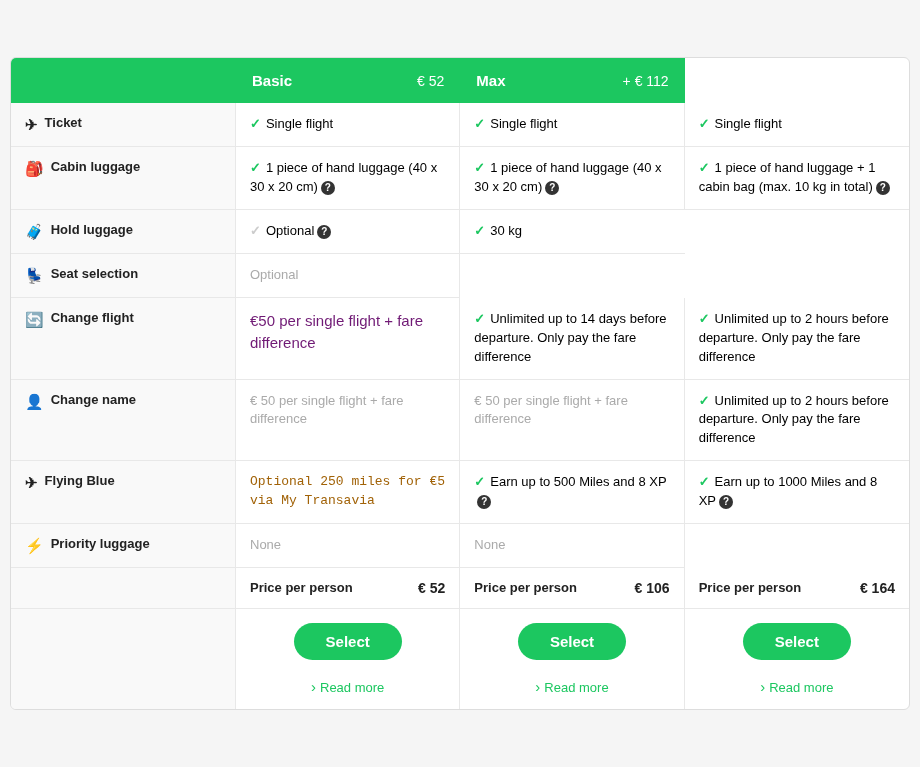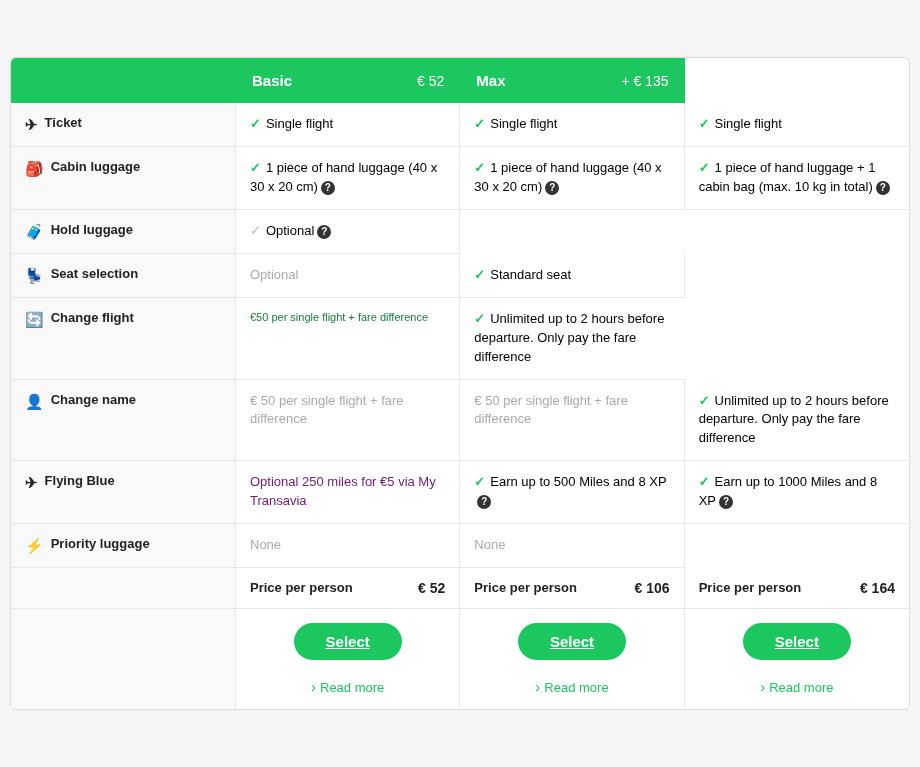--- a/index.html
+++ b/index.html
@@ -64,21 +64,20 @@
     .select-btn {
       background: #1cc760;
       color: #fff;
       border: none;
       border-radius: 25px;
       padding: 10px 32px;
       font-size: 15px;
       font-weight: bold;
       cursor: pointer;
       display: inline-block;
-      text-decoration: underline;
     }
     .read-more-link {
       color: #1cc760;
       font-size: 13px;
       text-decoration: none;
       cursor: pointer;
     }
     .read-more-link::before {
       content: '›';
       margin-right: 4px;
@@ -94,21 +93,21 @@
 <div class="pricing-table">
   <div class="table-grid">
 
     <div class="header-cell label-col"></div>
     <div class="header-cell">
       <span class="header-plan-name">Basic</span>
       <span class="header-price">€ 52</span>
     </div>
     <div class="header-cell">
       <span class="header-plan-name">Max</span>
-      <span class="header-price">+ € 135</span>
+      <span class="header-price">+ € 112</span>
     </div>
 
   </div>
 
   <div id="features-container">
       <div style="display: grid; grid-template-columns: 225px 1fr 1fr 1fr;">
         <div style="padding: 12px 14px; border-bottom: 1px solid rgb(232, 232, 232); border-right: 1px solid rgb(232, 232, 232); background: rgb(249, 249, 249); display: flex; align-items: flex-start; gap: 7px; font-weight: bold; font-size: 13px; color: rgb(34, 34, 34);">
           <span style="font-size: 15px; flex-shrink: 0; margin-top: 1px;">✈</span>
           <span>Ticket</span>
         </div>
@@ -124,52 +123,53 @@
         <div style="padding: 12px 14px; border-bottom: 1px solid rgb(232, 232, 232); border-right: 1px solid rgb(232, 232, 232); font-size: 13px; line-height: 1.45;"><span style="color: rgb(28, 199, 96); font-weight: bold; margin-right: 5px;">✓</span>1 piece of hand luggage (40 x 30 x 20 cm)<span style="display: inline-block; width: 14px; height: 14px; border-radius: 50%; background: rgb(51, 51, 51); color: rgb(255, 255, 255); font-size: 10px; text-align: center; line-height: 14px; font-weight: bold; cursor: pointer; margin-left: 3px;">?</span></div>
         <div style="padding: 12px 14px; border-bottom: 1px solid rgb(232, 232, 232); border-right: 1px solid rgb(232, 232, 232); font-size: 13px; line-height: 1.45;"><span style="color: rgb(28, 199, 96); font-weight: bold; margin-right: 5px;">✓</span>1 piece of hand luggage (40 x 30 x 20 cm)<span style="display: inline-block; width: 14px; height: 14px; border-radius: 50%; background: rgb(51, 51, 51); color: rgb(255, 255, 255); font-size: 10px; text-align: center; line-height: 14px; font-weight: bold; cursor: pointer; margin-left: 3px;">?</span></div>
         <div style="padding: 12px 14px; border-bottom: 1px solid rgb(232, 232, 232); font-size: 13px; line-height: 1.45;"><span style="color: rgb(28, 199, 96); font-weight: bold; margin-right: 5px;">✓</span>1 piece of hand luggage + 1 cabin bag (max. 10 kg in total)<span style="display: inline-block; width: 14px; height: 14px; border-radius: 50%; background: rgb(51, 51, 51); color: rgb(255, 255, 255); font-size: 10px; text-align: center; line-height: 14px; font-weight: bold; cursor: pointer; margin-left: 3px;">?</span></div>
       </div>
       <div style="display: grid; grid-template-columns: 225px 1fr 1fr 1fr;">
         <div style="padding: 12px 14px; border-bottom: 1px solid rgb(232, 232, 232); border-right: 1px solid rgb(232, 232, 232); background: rgb(249, 249, 249); display: flex; align-items: flex-start; gap: 7px; font-weight: bold; font-size: 13px; color: rgb(34, 34, 34);">
           <span style="font-size: 15px; flex-shrink: 0; margin-top: 1px;">🧳</span>
           <span>Hold luggage</span>
         </div>
         <div style="padding: 12px 14px; border-bottom: 1px solid rgb(232, 232, 232); border-right: 1px solid rgb(232, 232, 232); font-size: 13px; line-height: 1.45;"><span style="color: rgb(204, 204, 204); font-weight: bold; margin-right: 5px;">✓</span>Optional<span style="display: inline-block; width: 14px; height: 14px; border-radius: 50%; background: rgb(51, 51, 51); color: rgb(255, 255, 255); font-size: 10px; text-align: center; line-height: 14px; font-weight: bold; cursor: pointer; margin-left: 3px;">?</span></div>
+        <div style="padding: 12px 14px; border-bottom: 1px solid rgb(232, 232, 232); font-size: 13px; line-height: 1.45;"><span style="color: rgb(28, 199, 96); font-weight: bold; margin-right: 5px;">✓</span>30 kg</div>
       </div>
       <div style="display: grid; grid-template-columns: 225px 1fr 1fr 1fr;">
         <div style="padding: 12px 14px; border-bottom: 1px solid rgb(232, 232, 232); border-right: 1px solid rgb(232, 232, 232); background: rgb(249, 249, 249); display: flex; align-items: flex-start; gap: 7px; font-weight: bold; font-size: 13px; color: rgb(34, 34, 34);">
           <span style="font-size: 15px; flex-shrink: 0; margin-top: 1px;">💺</span>
           <span>Seat selection</span>
         </div>
         <div style="padding: 12px 14px; border-bottom: 1px solid rgb(232, 232, 232); border-right: 1px solid rgb(232, 232, 232); font-size: 13px; line-height: 1.45; color: rgb(170, 170, 170);">Optional</div>
-        <div style="padding: 12px 14px; border-bottom: 1px solid rgb(232, 232, 232); border-right: 1px solid rgb(232, 232, 232); font-size: 13px; line-height: 1.45;"><span style="color: rgb(28, 199, 96); font-weight: bold; margin-right: 5px;">✓</span>Standard seat</div>
       </div>
       <div style="display: grid; grid-template-columns: 225px 1fr 1fr 1fr;">
         <div style="padding: 12px 14px; border-bottom: 1px solid rgb(232, 232, 232); border-right: 1px solid rgb(232, 232, 232); background: rgb(249, 249, 249); display: flex; align-items: flex-start; gap: 7px; font-weight: bold; font-size: 13px; color: rgb(34, 34, 34);">
           <span style="font-size: 15px; flex-shrink: 0; margin-top: 1px;">🔄</span>
           <span>Change flight</span>
         </div>
-        <div style="padding: 12px 14px; border-bottom: 1px solid rgb(232, 232, 232); border-right: 1px solid rgb(232, 232, 232); font-size: 11px; line-height: 1.45; color: #15803d;">€50 per single flight + fare difference</div>
+        <div style="padding: 12px 14px; border-bottom: 1px solid rgb(232, 232, 232); border-right: 1px solid rgb(232, 232, 232); font-size: 15px; line-height: 1.45; color: #701a75;">€50 per single flight + fare difference</div>
+        <div style="padding: 12px 14px; border-bottom: 1px solid rgb(232, 232, 232); border-right: 1px solid rgb(232, 232, 232); font-size: 13px; line-height: 1.45;"><span style="color: rgb(28, 199, 96); font-weight: bold; margin-right: 5px;">✓</span>Unlimited up to 14 days before departure. Only pay the fare difference</div>
         <div style="padding: 12px 14px; border-bottom: 1px solid rgb(232, 232, 232); font-size: 13px; line-height: 1.45;"><span style="color: rgb(28, 199, 96); font-weight: bold; margin-right: 5px;">✓</span>Unlimited up to 2 hours before departure. Only pay the fare difference</div>
       </div>
       <div style="display: grid; grid-template-columns: 225px 1fr 1fr 1fr;">
         <div style="padding: 12px 14px; border-bottom: 1px solid rgb(232, 232, 232); border-right: 1px solid rgb(232, 232, 232); background: rgb(249, 249, 249); display: flex; align-items: flex-start; gap: 7px; font-weight: bold; font-size: 13px; color: rgb(34, 34, 34);">
           <span style="font-size: 15px; flex-shrink: 0; margin-top: 1px;">👤</span>
           <span>Change name</span>
         </div>
         <div style="padding: 12px 14px; border-bottom: 1px solid rgb(232, 232, 232); border-right: 1px solid rgb(232, 232, 232); font-size: 13px; line-height: 1.45; color: rgb(170, 170, 170);">€ 50 per single flight + fare difference</div>
         <div style="padding: 12px 14px; border-bottom: 1px solid rgb(232, 232, 232); border-right: 1px solid rgb(232, 232, 232); font-size: 13px; line-height: 1.45; color: rgb(170, 170, 170);">€ 50 per single flight + fare difference</div>
         <div style="padding: 12px 14px; border-bottom: 1px solid rgb(232, 232, 232); font-size: 13px; line-height: 1.45;"><span style="color: rgb(28, 199, 96); font-weight: bold; margin-right: 5px;">✓</span>Unlimited up to 2 hours before departure. Only pay the fare difference</div>
       </div>
       <div style="display: grid; grid-template-columns: 225px 1fr 1fr 1fr;">
         <div style="padding: 12px 14px; border-bottom: 1px solid rgb(232, 232, 232); border-right: 1px solid rgb(232, 232, 232); background: rgb(249, 249, 249); display: flex; align-items: flex-start; gap: 7px; font-weight: bold; font-size: 13px; color: rgb(34, 34, 34);">
           <span style="font-size: 15px; flex-shrink: 0; margin-top: 1px;">✈</span>
           <span>Flying Blue</span>
         </div>
-        <div style="padding: 12px 14px; border-bottom: 1px solid rgb(232, 232, 232); border-right: 1px solid rgb(232, 232, 232); font-size: 13px; line-height: 1.45; color: #701a75;">Optional 250 miles for €5 via My Transavia</div>
+        <div style="padding: 12px 14px; border-bottom: 1px solid rgb(232, 232, 232); border-right: 1px solid rgb(232, 232, 232); font-size: 13px; line-height: 1.45; color: #a16207; font-family: Liberation Mono, monospace;">Optional 250 miles for €5 via My Transavia</div>
         <div style="padding: 12px 14px; border-bottom: 1px solid rgb(232, 232, 232); border-right: 1px solid rgb(232, 232, 232); font-size: 13px; line-height: 1.45;"><span style="color: rgb(28, 199, 96); font-weight: bold; margin-right: 5px;">✓</span>Earn up to 500 Miles and 8 XP<span style="display: inline-block; width: 14px; height: 14px; border-radius: 50%; background: rgb(51, 51, 51); color: rgb(255, 255, 255); font-size: 10px; text-align: center; line-height: 14px; font-weight: bold; cursor: pointer; margin-left: 3px;">?</span></div>
         <div style="padding: 12px 14px; border-bottom: 1px solid rgb(232, 232, 232); font-size: 13px; line-height: 1.45;"><span style="color: rgb(28, 199, 96); font-weight: bold; margin-right: 5px;">✓</span>Earn up to 1000 Miles and 8 XP<span style="display: inline-block; width: 14px; height: 14px; border-radius: 50%; background: rgb(51, 51, 51); color: rgb(255, 255, 255); font-size: 10px; text-align: center; line-height: 14px; font-weight: bold; cursor: pointer; margin-left: 3px;">?</span></div>
       </div>
       <div style="display: grid; grid-template-columns: 225px 1fr 1fr 1fr;">
         <div style="padding: 12px 14px; border-bottom: 1px solid rgb(232, 232, 232); border-right: 1px solid rgb(232, 232, 232); background: rgb(249, 249, 249); display: flex; align-items: flex-start; gap: 7px; font-weight: bold; font-size: 13px; color: rgb(34, 34, 34);">
           <span style="font-size: 15px; flex-shrink: 0; margin-top: 1px;">⚡</span>
           <span>Priority luggage</span>
         </div>
         <div style="padding: 12px 14px; border-bottom: 1px solid rgb(232, 232, 232); border-right: 1px solid rgb(232, 232, 232); font-size: 13px; line-height: 1.45; color: rgb(170, 170, 170);">None</div>
         <div style="padding: 12px 14px; border-bottom: 1px solid rgb(232, 232, 232); border-right: 1px solid rgb(232, 232, 232); font-size: 13px; line-height: 1.45; color: rgb(170, 170, 170);">None</div>

